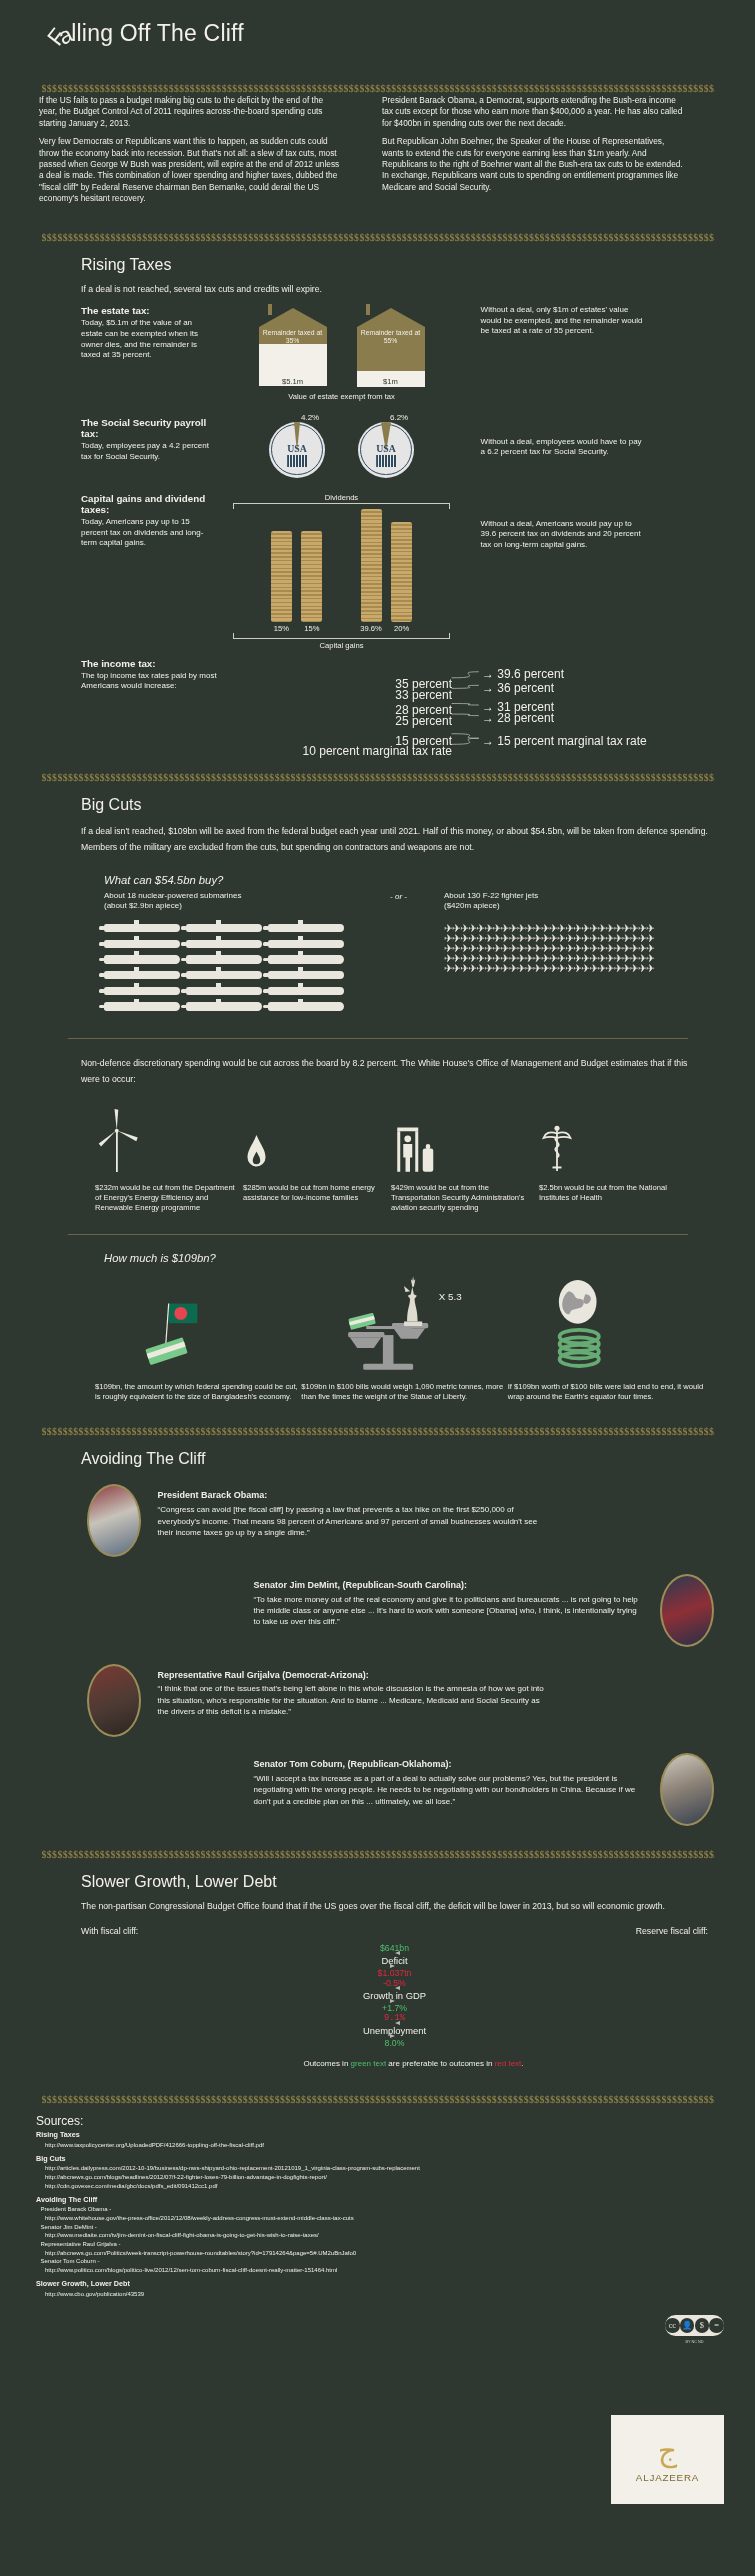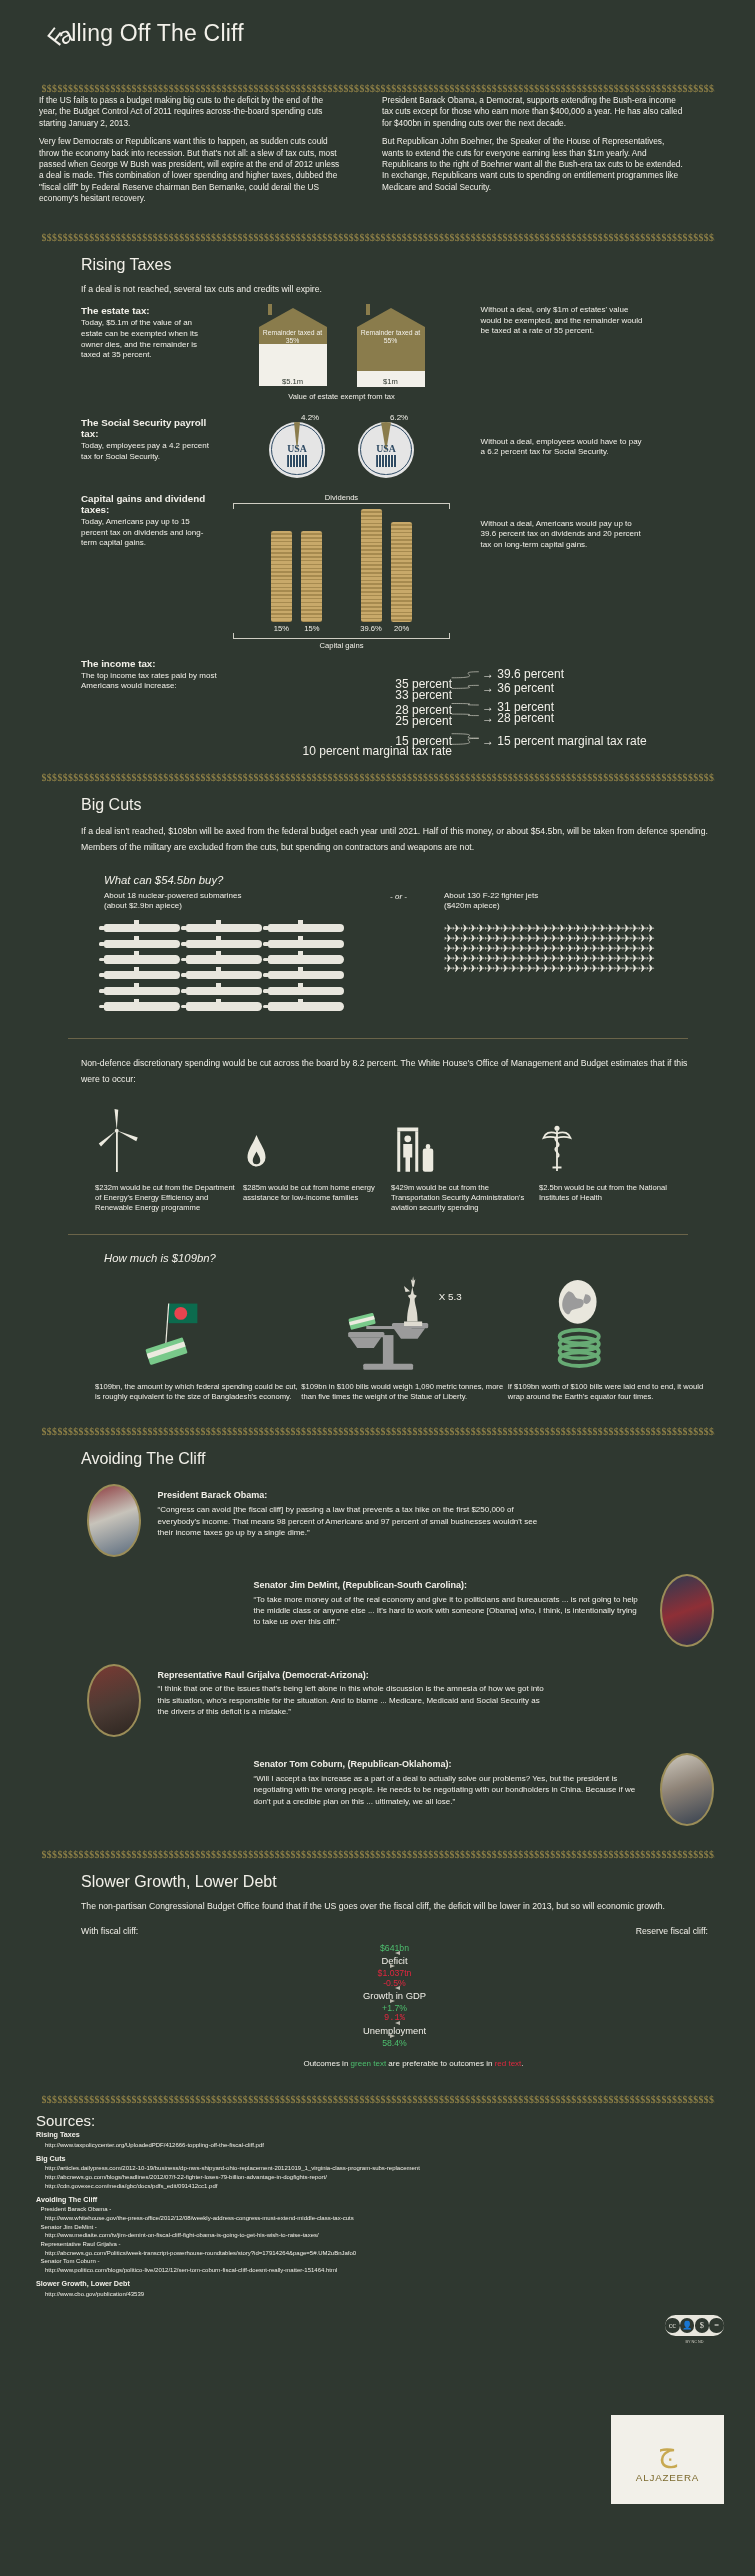--- a/index.html
+++ b/index.html
@@ -150,21 +150,21 @@
      border-top:2.6px solid transparent; border-bottom:2.6px solid transparent; border-right:5.3px solid #b9b7ad; }
   .cmp-line.r::after { content:""; position:absolute; right:0; top:-2.3px;
      border-top:2.6px solid transparent; border-bottom:2.6px solid transparent; border-left:5.3px solid #b9b7ad; }
   .cmp-mid { width: 113px; text-align:center; font-size: 9.4px; }
   .green { color: #4dbf6e; }
   .red { color: #e0273f; }
   .note { text-align:center; font-size: 8px; margin-top: 10.6px; width: 665px; margin-left: 39px;}
 
   
   .sources { margin: 10.6px 0 0 36px; font-size: 6px; line-height: 8.7px; }
-  .src-title { font-size: 15px; margin-bottom: 6px; }
+  .src-title { font-size: 12px; margin-bottom: 6px; }
   .src-grp { font-size: 7.2px; font-weight: bold; margin: 5.3px 0 0.8px 0; }
   .src-url { margin-left: 9px; word-break: break-all; }
   .src-sub { margin-left: 4.5px; }
 
   .cc { position:absolute; right: 32px; top: 2315px; width: 59px; height: 21px; }
   .cc .pill { width:59px; height:21px; border-radius:10.6px; background:#e8e6dd; display:flex;
     align-items:center; justify-content:space-around; }
   .cc .dot { width:14.4px;height:14.4px;border-radius:50%;background:#2f3830;color:#e8e6dd;
     font-size:8.3px;display:flex;align-items:center;justify-content:center;font-family:"Liberation Serif",serif;}
   .cc .lbl { position:absolute; left:0; right:0; bottom:-7.6px; text-align:center; font-size:3.8px; color:#cfcdc3;}
@@ -543,21 +543,21 @@
           <div class="cmp-line l"></div>
           <div class="cmp-mid">Growth in GDP</div>
           <div class="cmp-line r"></div>
           <div class="cmp-val green" style="text-align: center;">+1.7%</div>
         </div>
         <div class="cmp-row">
           <div class="cmp-val red" style="text-align: center; font-family: Liberation Mono, monospace;">9.1%</div>
           <div class="cmp-line l"></div>
           <div class="cmp-mid">Unemployment</div>
           <div class="cmp-line r"></div>
-          <div class="cmp-val green" style="text-align: center;">58.4%</div>
+          <div class="cmp-val green" style="text-align: center;">8.0%</div>
         </div>
       </div>
     <div class="note">
       <span>Outcomes in </span><span class="green">green text</span><span> are preferable to outcomes in </span><span class="red">red text</span><span>.</span>
     </div>
   </div>
 
   <div style="height:26px"></div>
   <div class="dollar-rule">$$$$$$$$$$$$$$$$$$$$$$$$$$$$$$$$$$$$$$$$$$$$$$$$$$$$$$$$$$$$$$$$$$$$$$$$$$$$$$$$$$$$$$$$$$$$$$$$$$$$$$$$$$$$$$$$$$$$$$$$$$$$$$$$$$$$$$$$$$$$$$$$$$$$$$</div>
 

